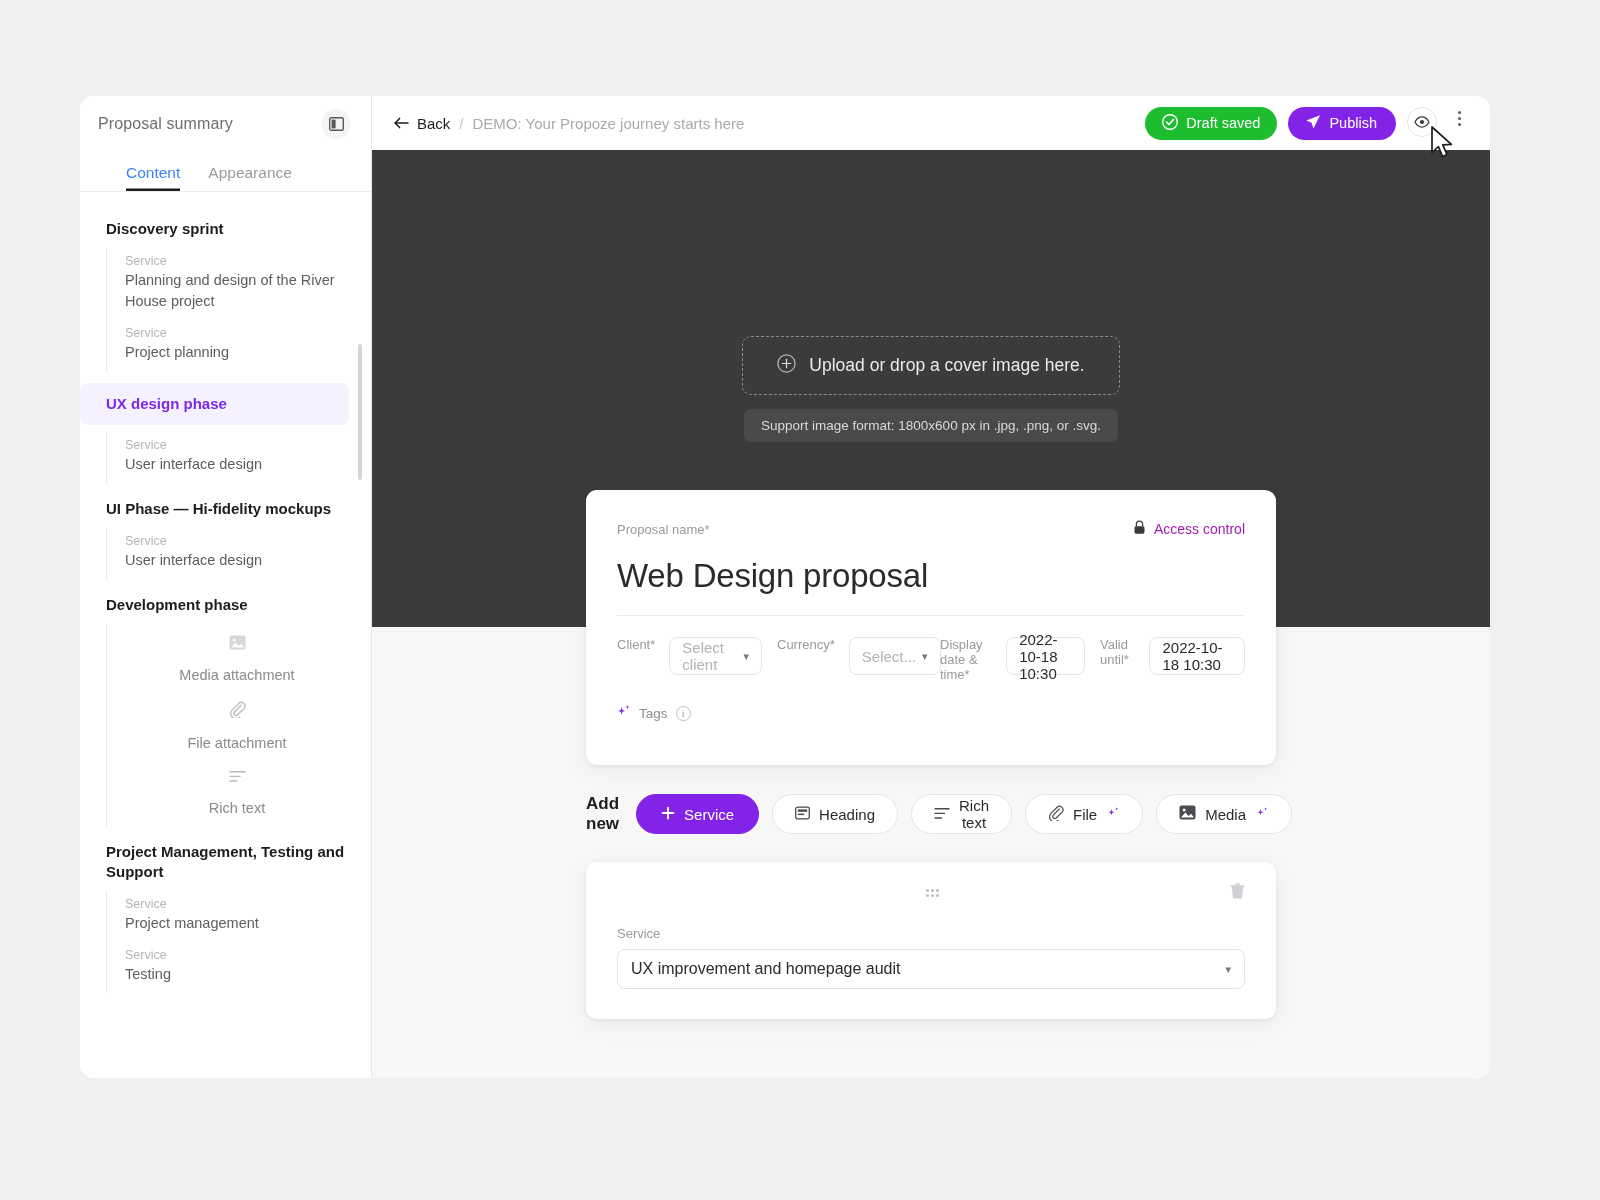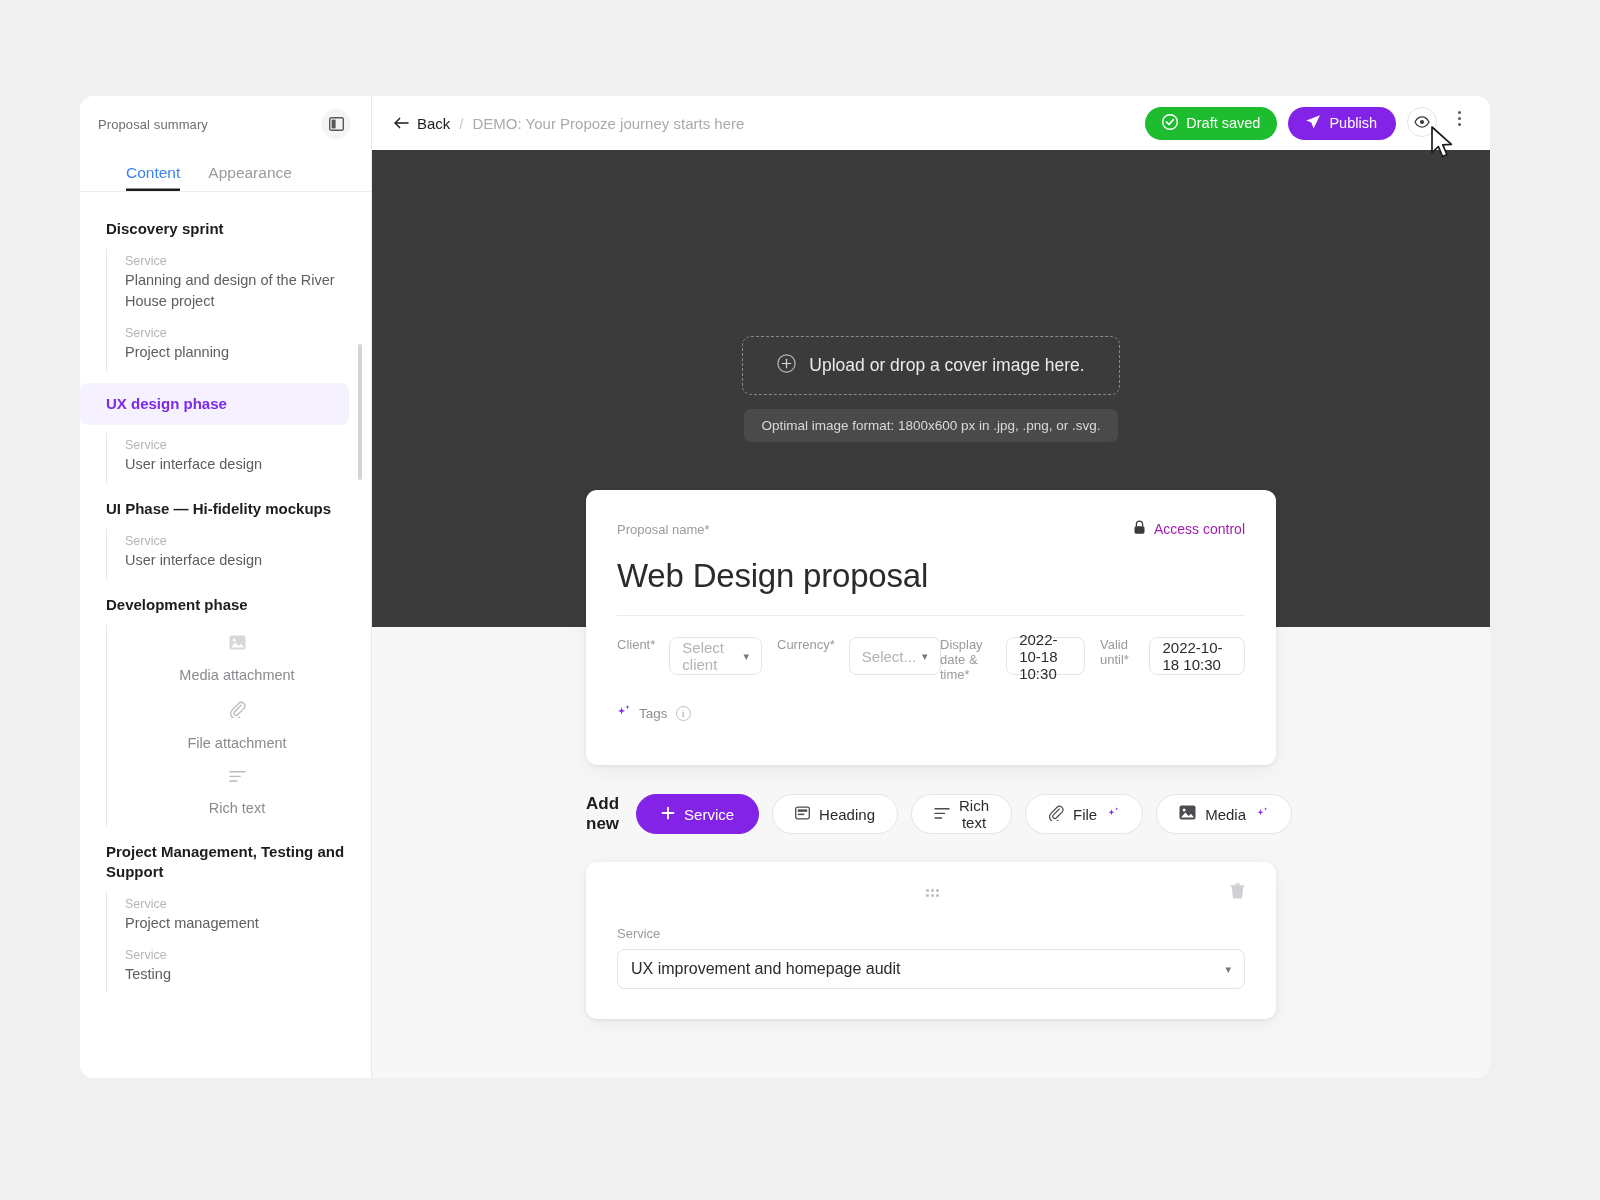--- a/index.html
+++ b/index.html
@@ -29,21 +29,21 @@
     border-right: 1px solid #e8e8e8;
     position: relative;
     flex: 0 0 292px;
   }
   #sidebar-header {
     height: 56px;
     display: flex; align-items: center; justify-content: space-between;
     padding: 0 20px 0 18px;
   }
   #sidebar-header .title {
-    font-size: 13px; color: #6e6e73; letter-spacing: .1px;
+    font-size: 16px; color: #6e6e73; letter-spacing: .1px;
   }
   .panel-toggle {
     width: 30px; height: 30px; border-radius: 50%;
     background: #f4f4f5;
     display: flex; align-items: center; justify-content: center;
     cursor: pointer;
   }
 
   #sidebar-tabs {
     display: flex; gap: 28px;
@@ -452,21 +452,21 @@
             <svg width="19" height="19" viewBox="0 0 19 19">
               <circle cx="9.5" cy="9.5" r="8.6" fill="none" stroke="#b9b9b9" stroke-width="1.2"></circle>
               <g stroke="#d8d8d8" stroke-width="1.2" stroke-linecap="round">
                 <line x1="9.5" y1="5.3" x2="9.5" y2="13.7"></line>
                 <line x1="5.3" y1="9.5" x2="13.7" y2="9.5"></line>
               </g>
             </svg>
           </span>
           <span class="label">Upload or drop a cover image here.</span>
         </div>
-        <div id="cover-hint">Optimal image format: 1800x600 px in .jpg, .png, or .svg.</div>
+        <div id="cover-hint">Support image format: 1800x600 px in .jpg, .png, or .svg.</div>
       </div>
 
       <div id="cards">
 
         <div class="card" id="proposal-card">
           <div class="card-top-row">
             <span class="field-label">Proposal name*</span>
             <span class="access-control">
               <span>
                 <svg width="13" height="15" viewBox="0 0 13 15">

